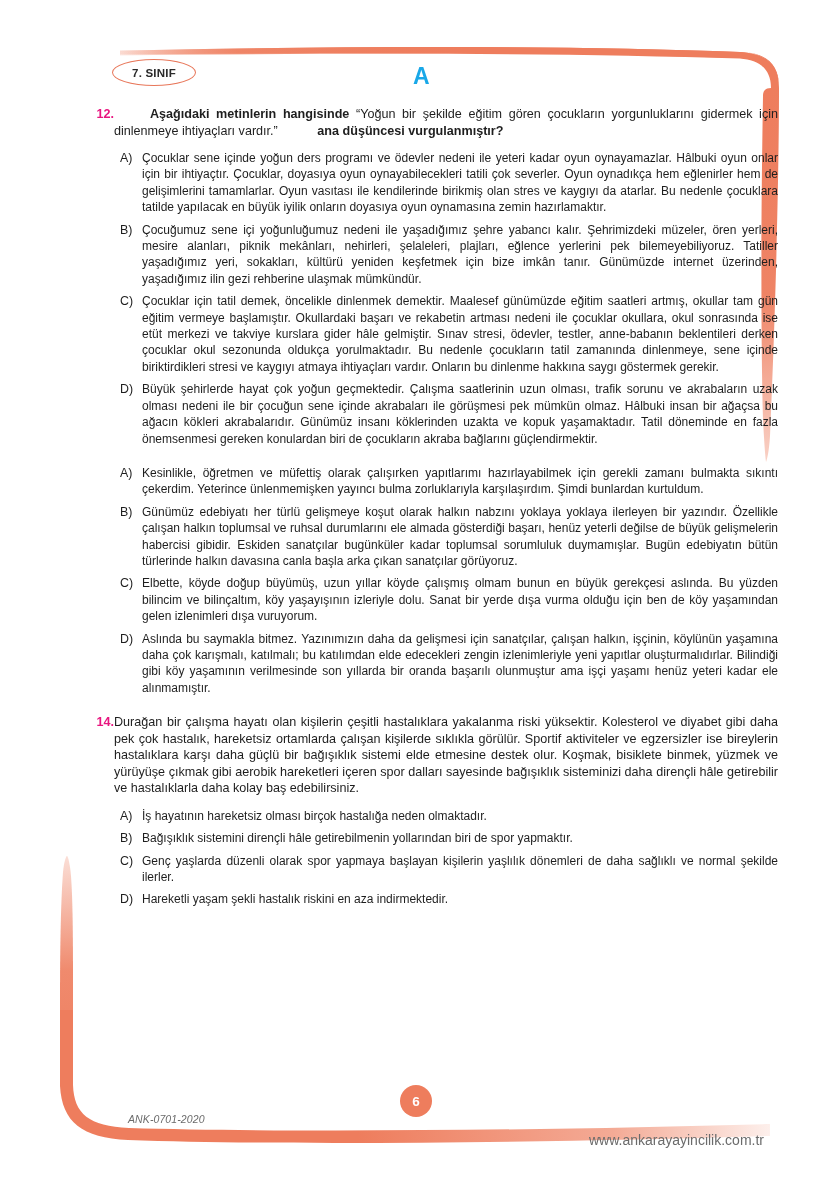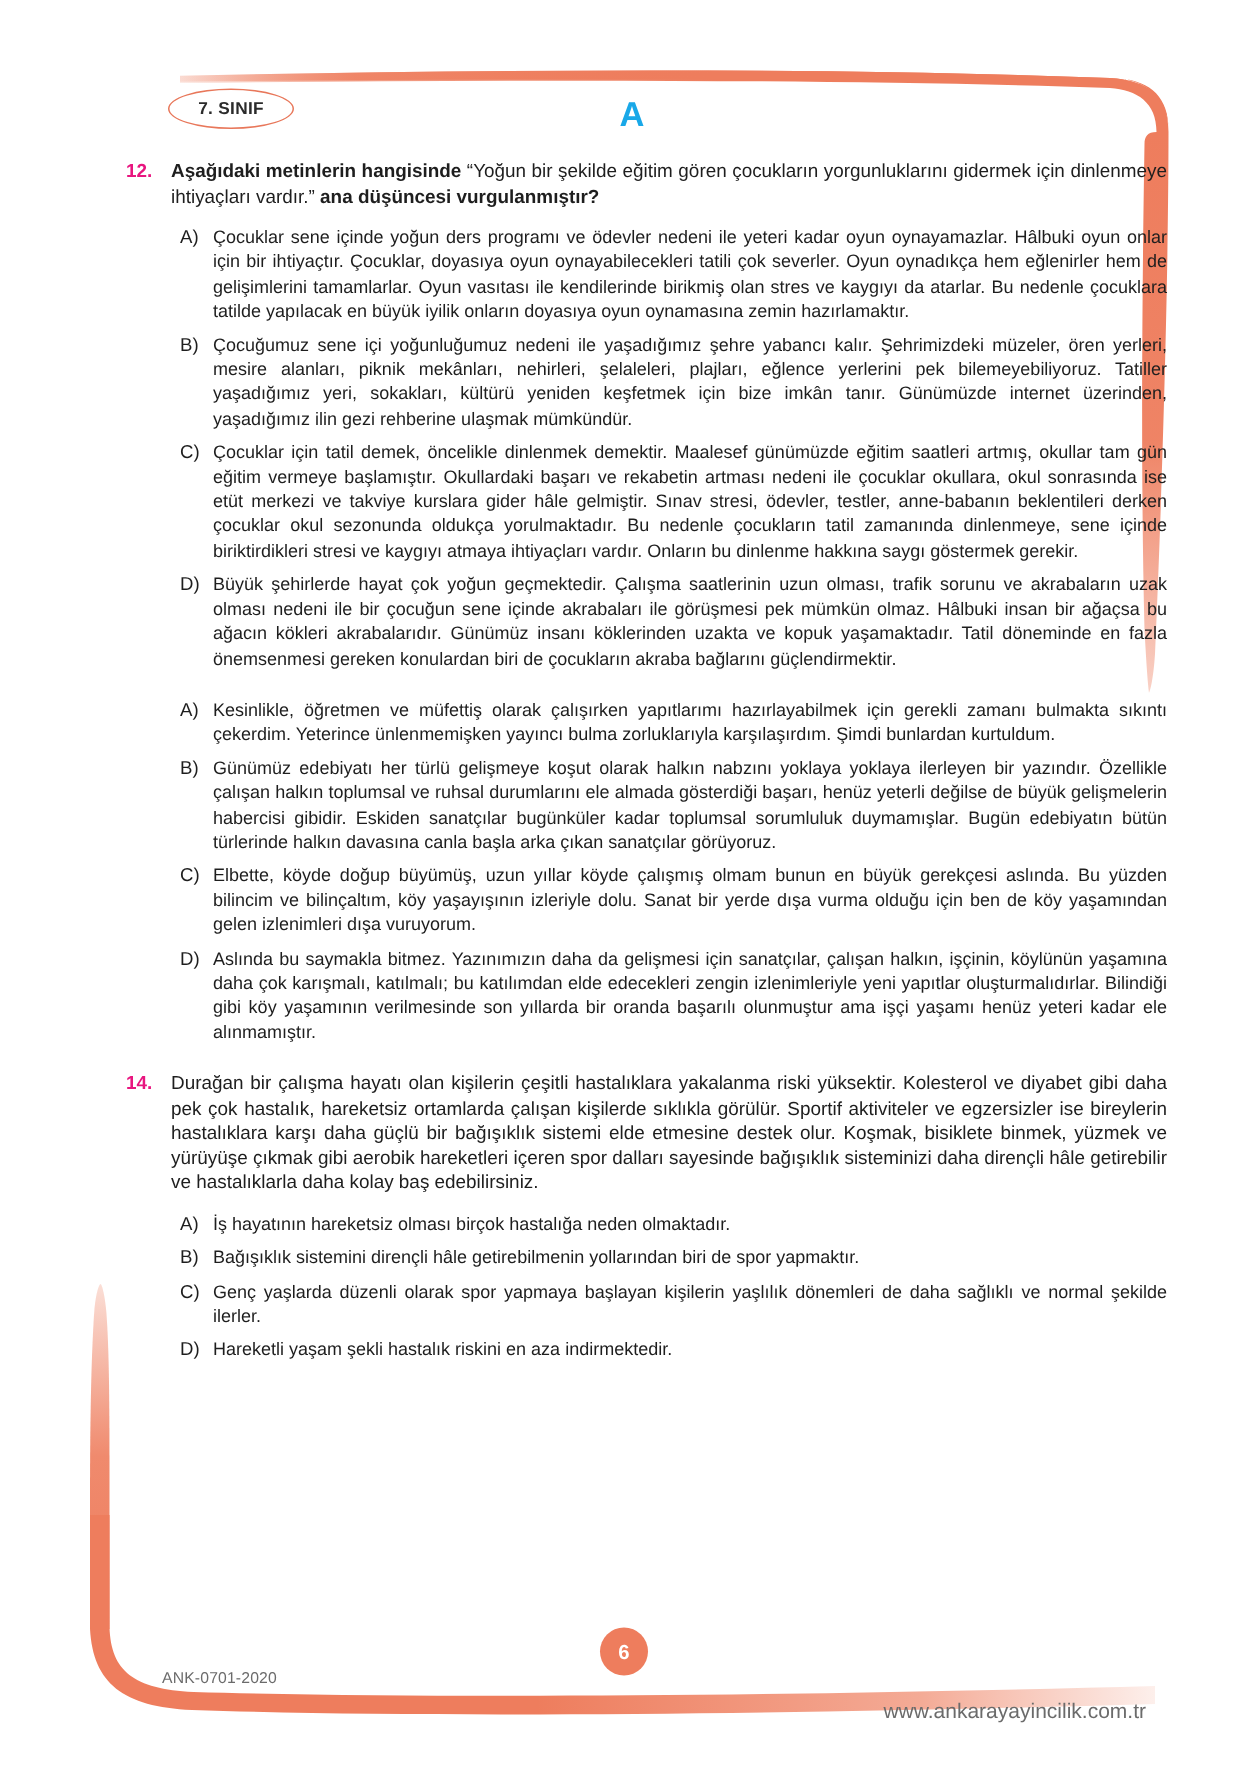--- a/index.html
+++ b/index.html
@@ -64,32 +64,32 @@
     margin-bottom: 0;
   }
   .q-num {
     flex: 0 0 auto;
     width: 30px;
     font-size: 12.6px;
     font-weight: bold;
     color: #e8157f;
     line-height: 16.5px;
     padding-top: 0px;
-    text-align: left;
+    text-align: right;
   }
   .q-stem {
     flex: 1 1 auto;
     font-size: 12.6px;
     line-height: 16.5px;
     color: #1e1e1e;
     text-align: justify;
     text-justify: inter-word;
     hyphens: manual;
   }
-  .q-stem b { font-weight: bold; }
+  .q-stem b { font-weight: bold; margin-left: 36px; }
 
   .options {
     margin-top: 11px;
     margin-left: 36px;
     width: 658px;
   }
   .option {
     display: flex;
     align-items: flex-start;
     margin-bottom: 6px;
@@ -117,25 +117,26 @@
     font-size: 12.6px;
     line-height: 16.5px;
     font-weight: bold;
     color: #1e1e1e;
   }
   .sub-prompt .u { text-decoration: underline; }
 
   
   .footer-code {
     position: absolute;
-    left: 108px; top: 1113px;
+    left: 128px; top: 1113px;
     font-size: 10.5px;
     color: #6b6b6b;
     letter-spacing: .1px;
     z-index: 5;
+    font-style: italic;
   }
   .page-badge {
     position: absolute;
     left: 400px; top: 1085px;
     width: 32px; height: 32px;
     border-radius: 50%;
     background: #ee7d5d;
     display: flex; align-items: center; justify-content: center;
     z-index: 6;
   }

